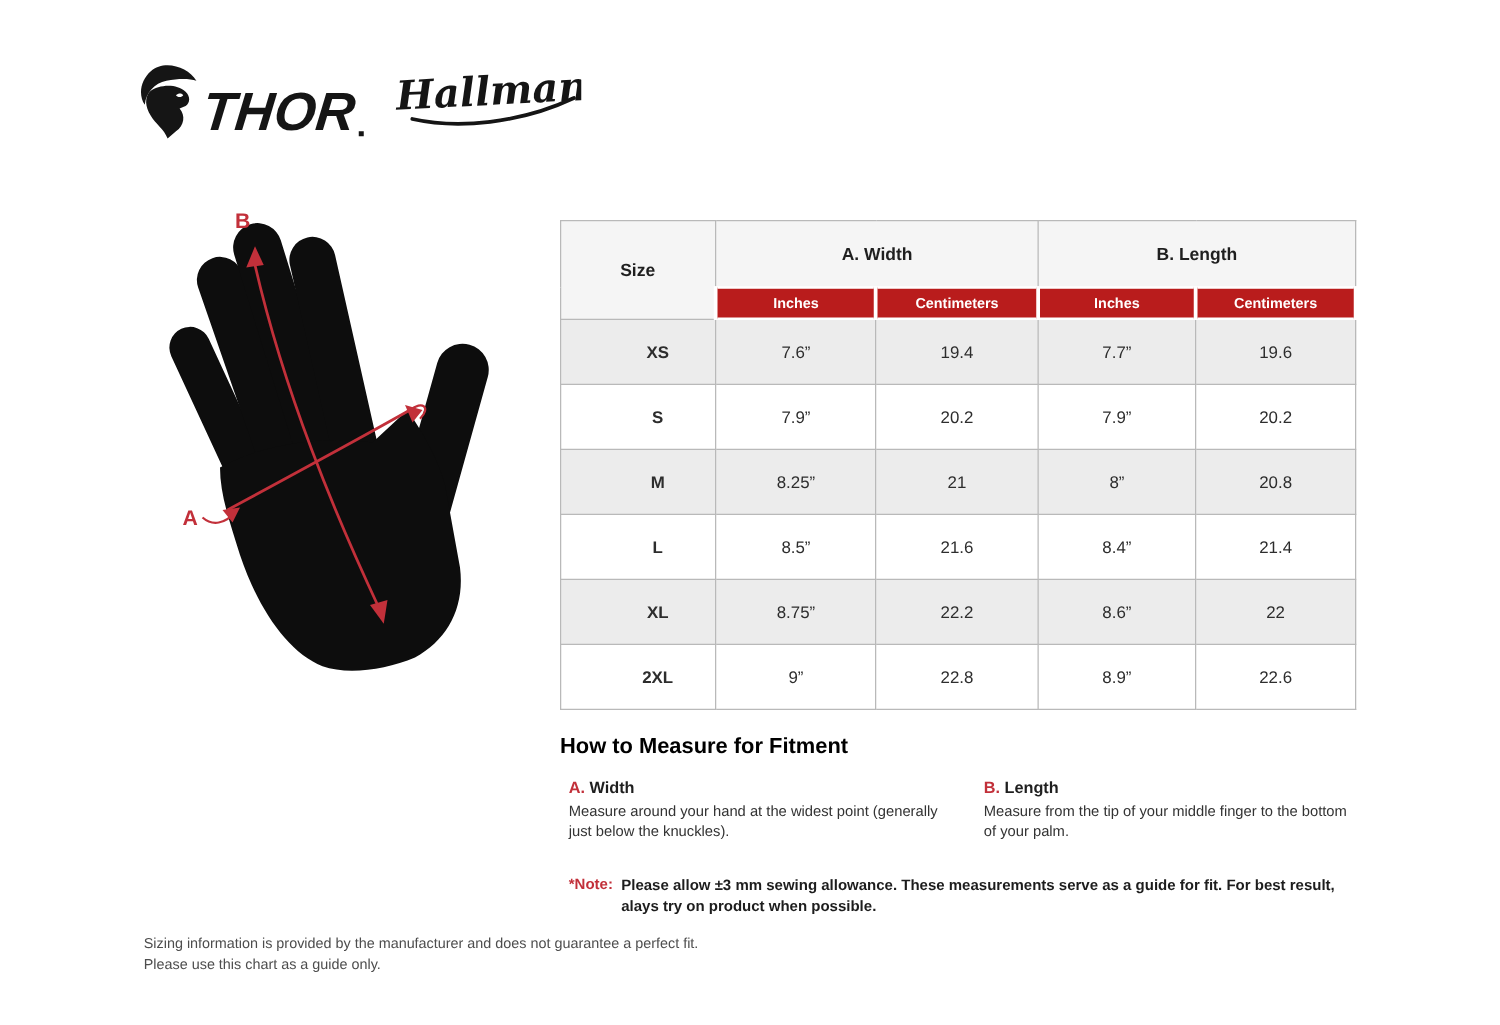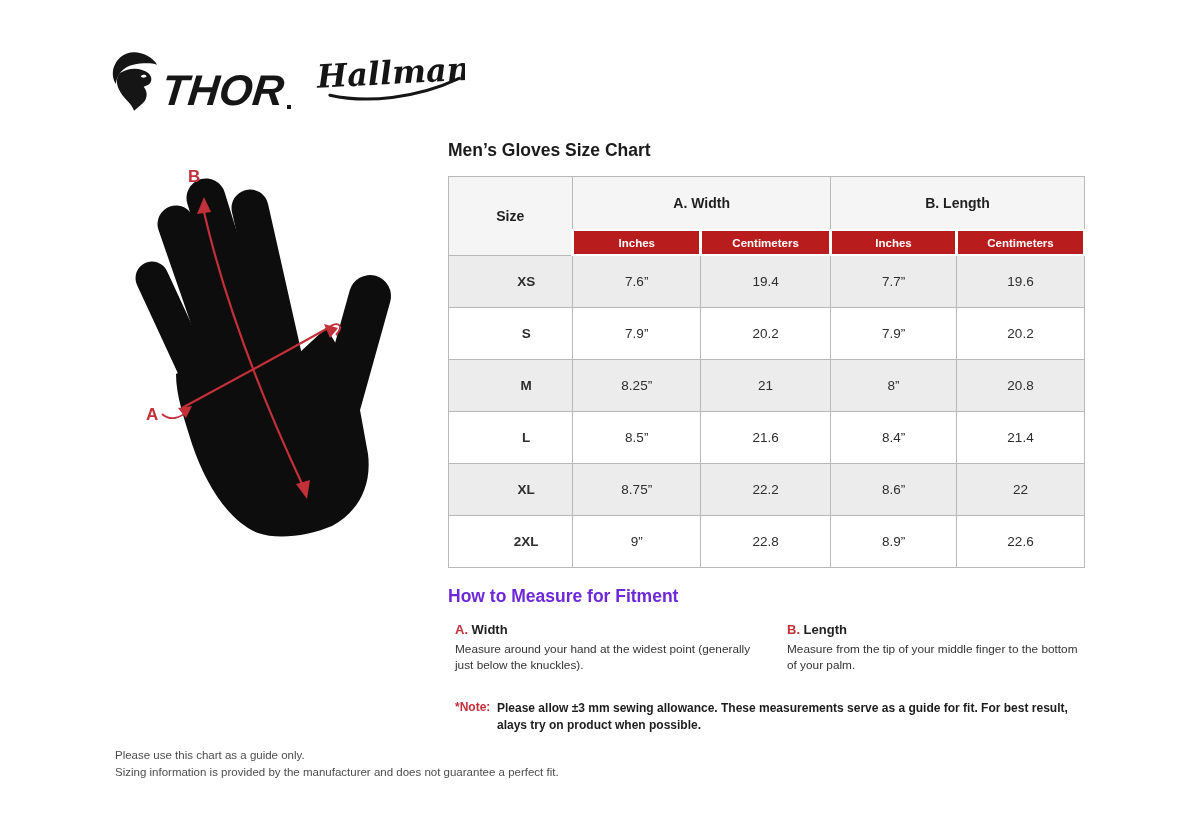--- a/index.html
+++ b/index.html
@@ -30,21 +30,21 @@
   .size-table .data-row td{height:49px;}
   .size-table .data-row .size-cell{font-weight:700;padding-left:32px;}
   .size-table .row-alt td{background:#ececec;}
   .size-table .row-plain td{background:#ffffff;}
   .col-in-a{width:129px;} .col-cm-a{width:129px;} .col-in-b{width:127px;} .col-cm-b{width:127px;}
 
   
   .hand-wrap{position:absolute;left:118px;top:156px;width:320px;height:392px;}
 
   
-  .howto-title{position:absolute;left:448px;top:586px;font-size:17.5px;font-weight:700;color:#6d28d9;}
+  .howto-title{position:absolute;left:448px;top:586px;font-size:17.5px;font-weight:700;color:#000000;}
   .measure-col{position:absolute;top:622px;}
   .measure-a{left:455px;width:300px;}
   .measure-b{left:787px;width:292px;}
   .measure-head{font-size:13px;font-weight:700;color:#1f1f1f;margin-bottom:4px;}
   .measure-head .red{color:#c2303a;}
   .measure-text{font-size:11.8px;line-height:1.38;color:#333;}
 
   .note-row{position:absolute;left:455px;top:700px;display:flex;font-size:12px;font-weight:700;}
   .note-label{color:#c2303a;width:42px;flex:0 0 auto;}
   .note-text{width:578px;line-height:1.4;color:#1d1d1d;}
@@ -102,21 +102,20 @@
         <path d="M210 172 C 220 164, 227 170, 218 179" stroke="#c2303a" stroke-width="1.8" fill="none"></path>
         <polygon points="212,182 206,168 220,172" fill="#c2303a"></polygon>
         <path d="M44 258 C 52 265, 62 263, 70 254" stroke="#c2303a" stroke-width="1.8" fill="none"></path>
         <polygon points="74,250 60,252 68,262" fill="#c2303a"></polygon>
       </g>
       <text x="70" y="26" font-family="Liberation Sans, sans-serif" font-size="17" font-weight="bold" fill="#c2303a">B</text>
       <text x="28" y="264" font-family="Liberation Sans, sans-serif" font-size="17" font-weight="bold" fill="#c2303a">A</text>
     </svg>
   </div>
 
-  <div class="chart-title">Men’s Gloves Size Chart</div>
 
   <table class="size-table">
     <tbody>
     <tr>
       <th class="size-hd" rowspan="2">Size</th>
       <th class="group-hd" colspan="2">A. Width</th>
       <th class="group-hd" colspan="2">B. Length</th>
     </tr>
     <tr>
       <td class="unit col-in-a">Inches</td>
@@ -181,17 +180,17 @@
     <div class="measure-head"><span class="red">B.</span><span> Length</span></div>
     <div class="measure-text">Measure from the tip of your middle finger to the bottom of your palm.</div>
   </div>
 
   <div class="note-row">
     <div class="note-label">*Note:</div>
     <div class="note-text">Please allow ±3 mm sewing allowance. These measurements serve as a guide for fit. For best result, alays try on product when possible.</div>
   </div>
 
   <div class="footer">
+    <div>Sizing information is provided by the manufacturer and does not guarantee a perfect fit.</div>
     <div>Please use this chart as a guide only.</div>
-    <div>Sizing information is provided by the manufacturer and does not guarantee a perfect fit.</div>
   </div>
 
 </div>
 
 </body></html>

